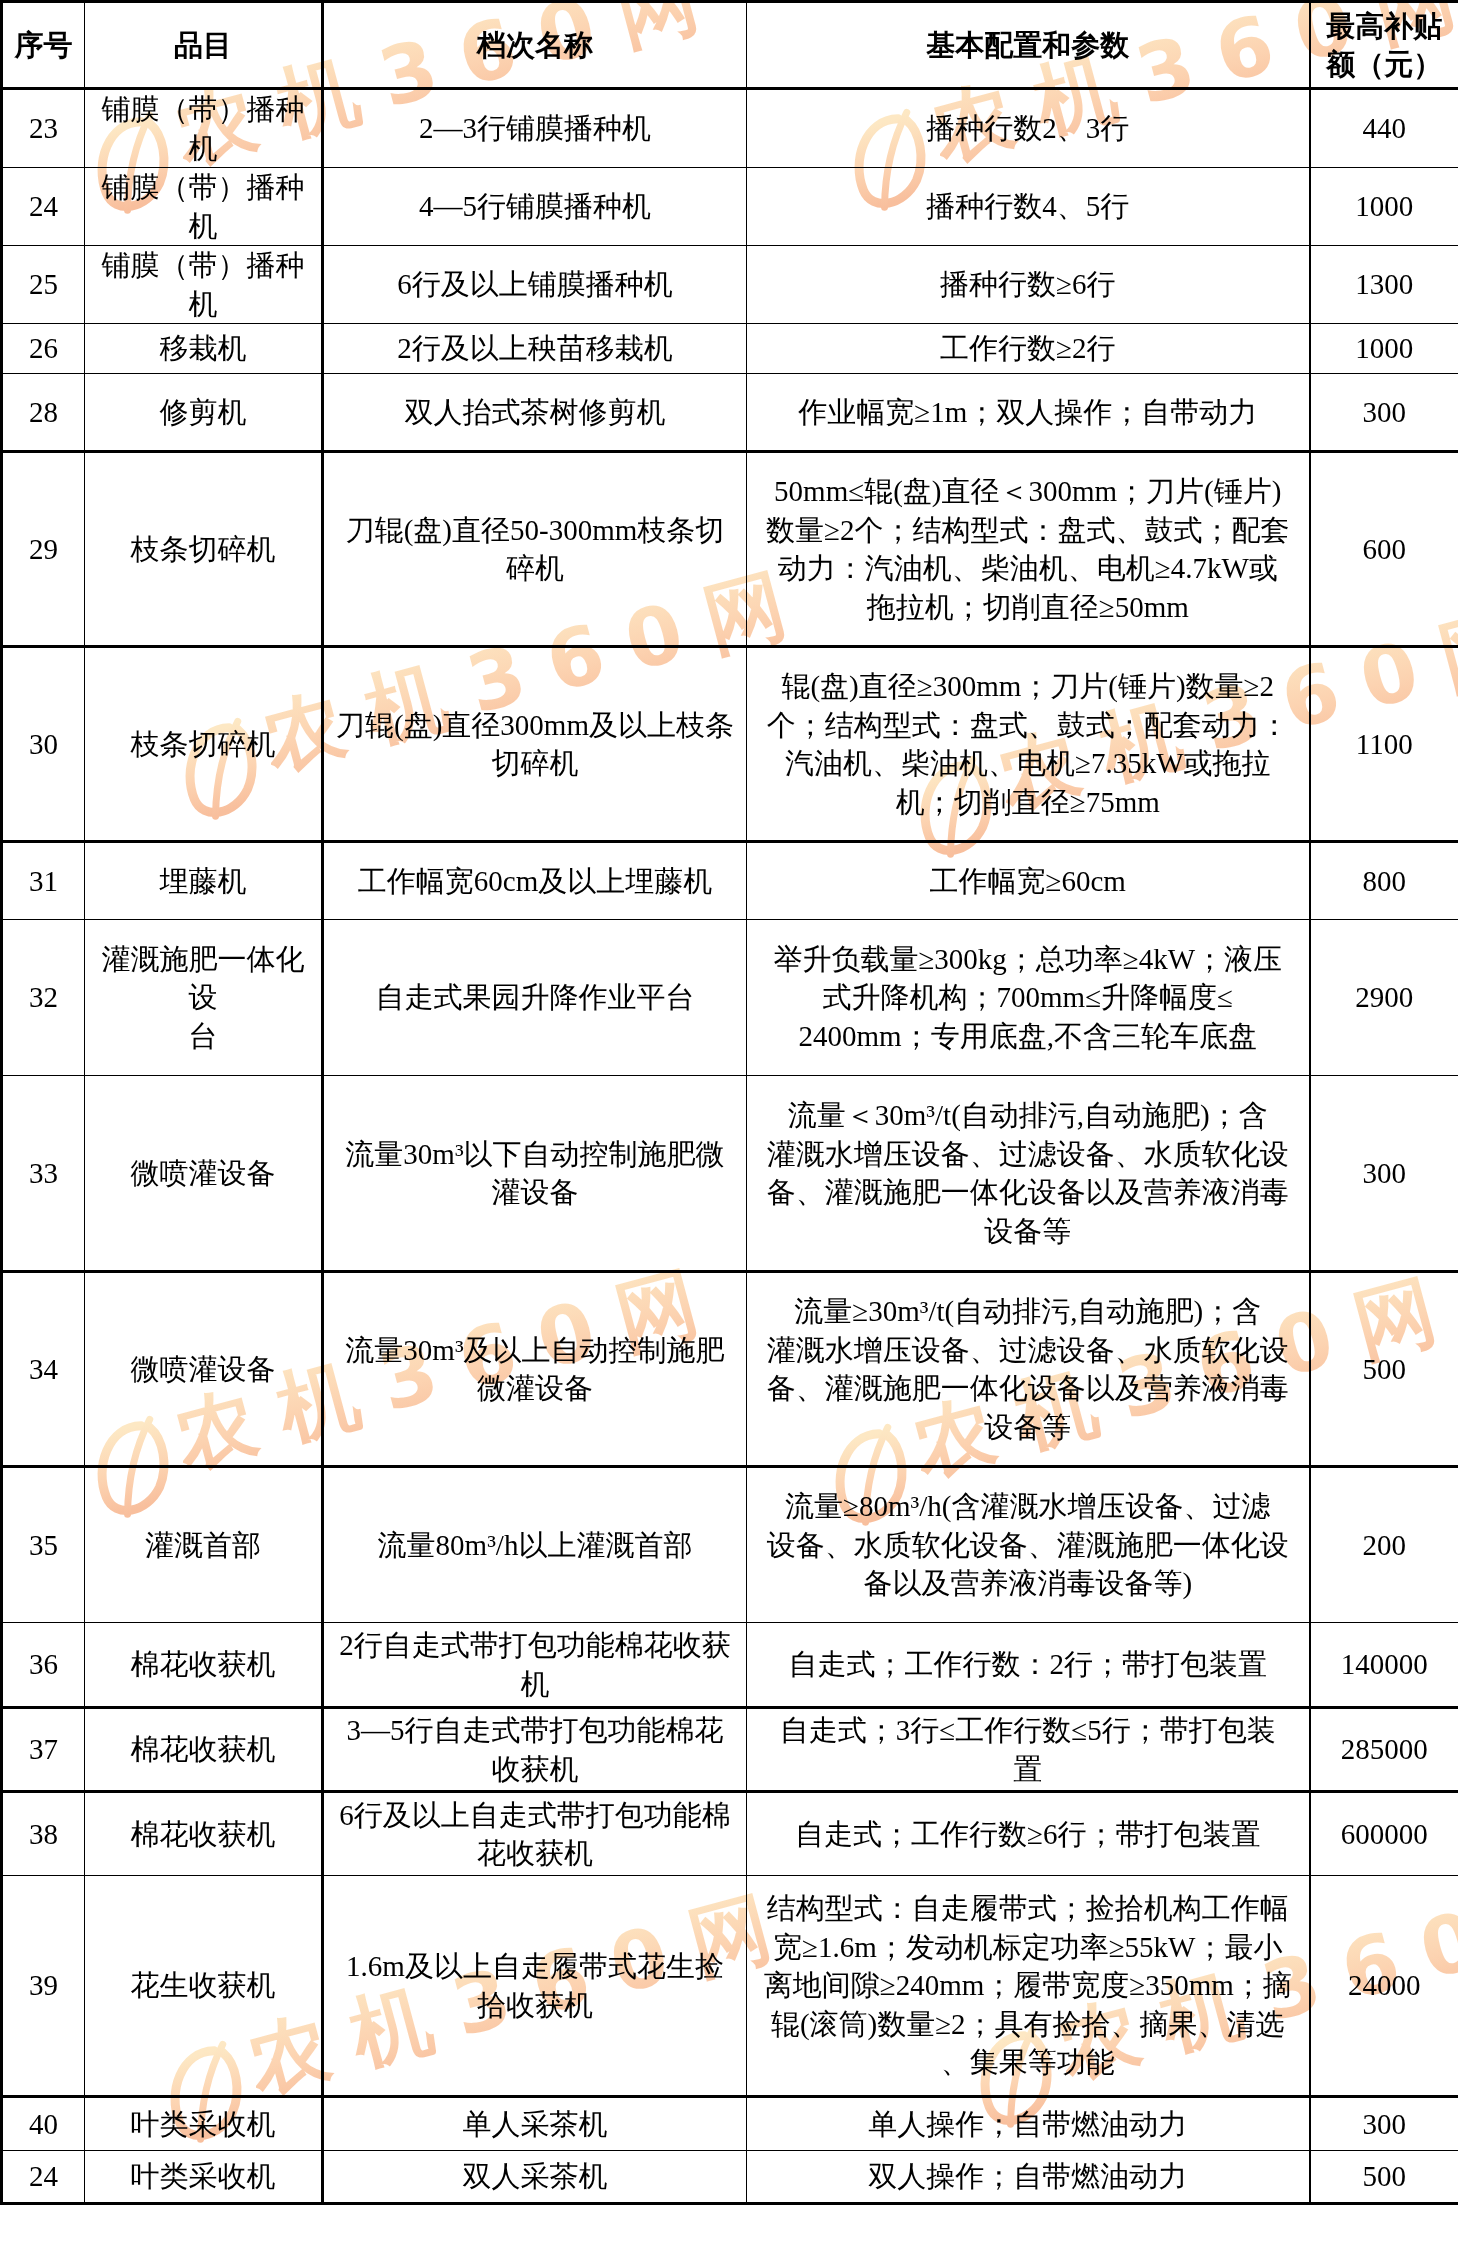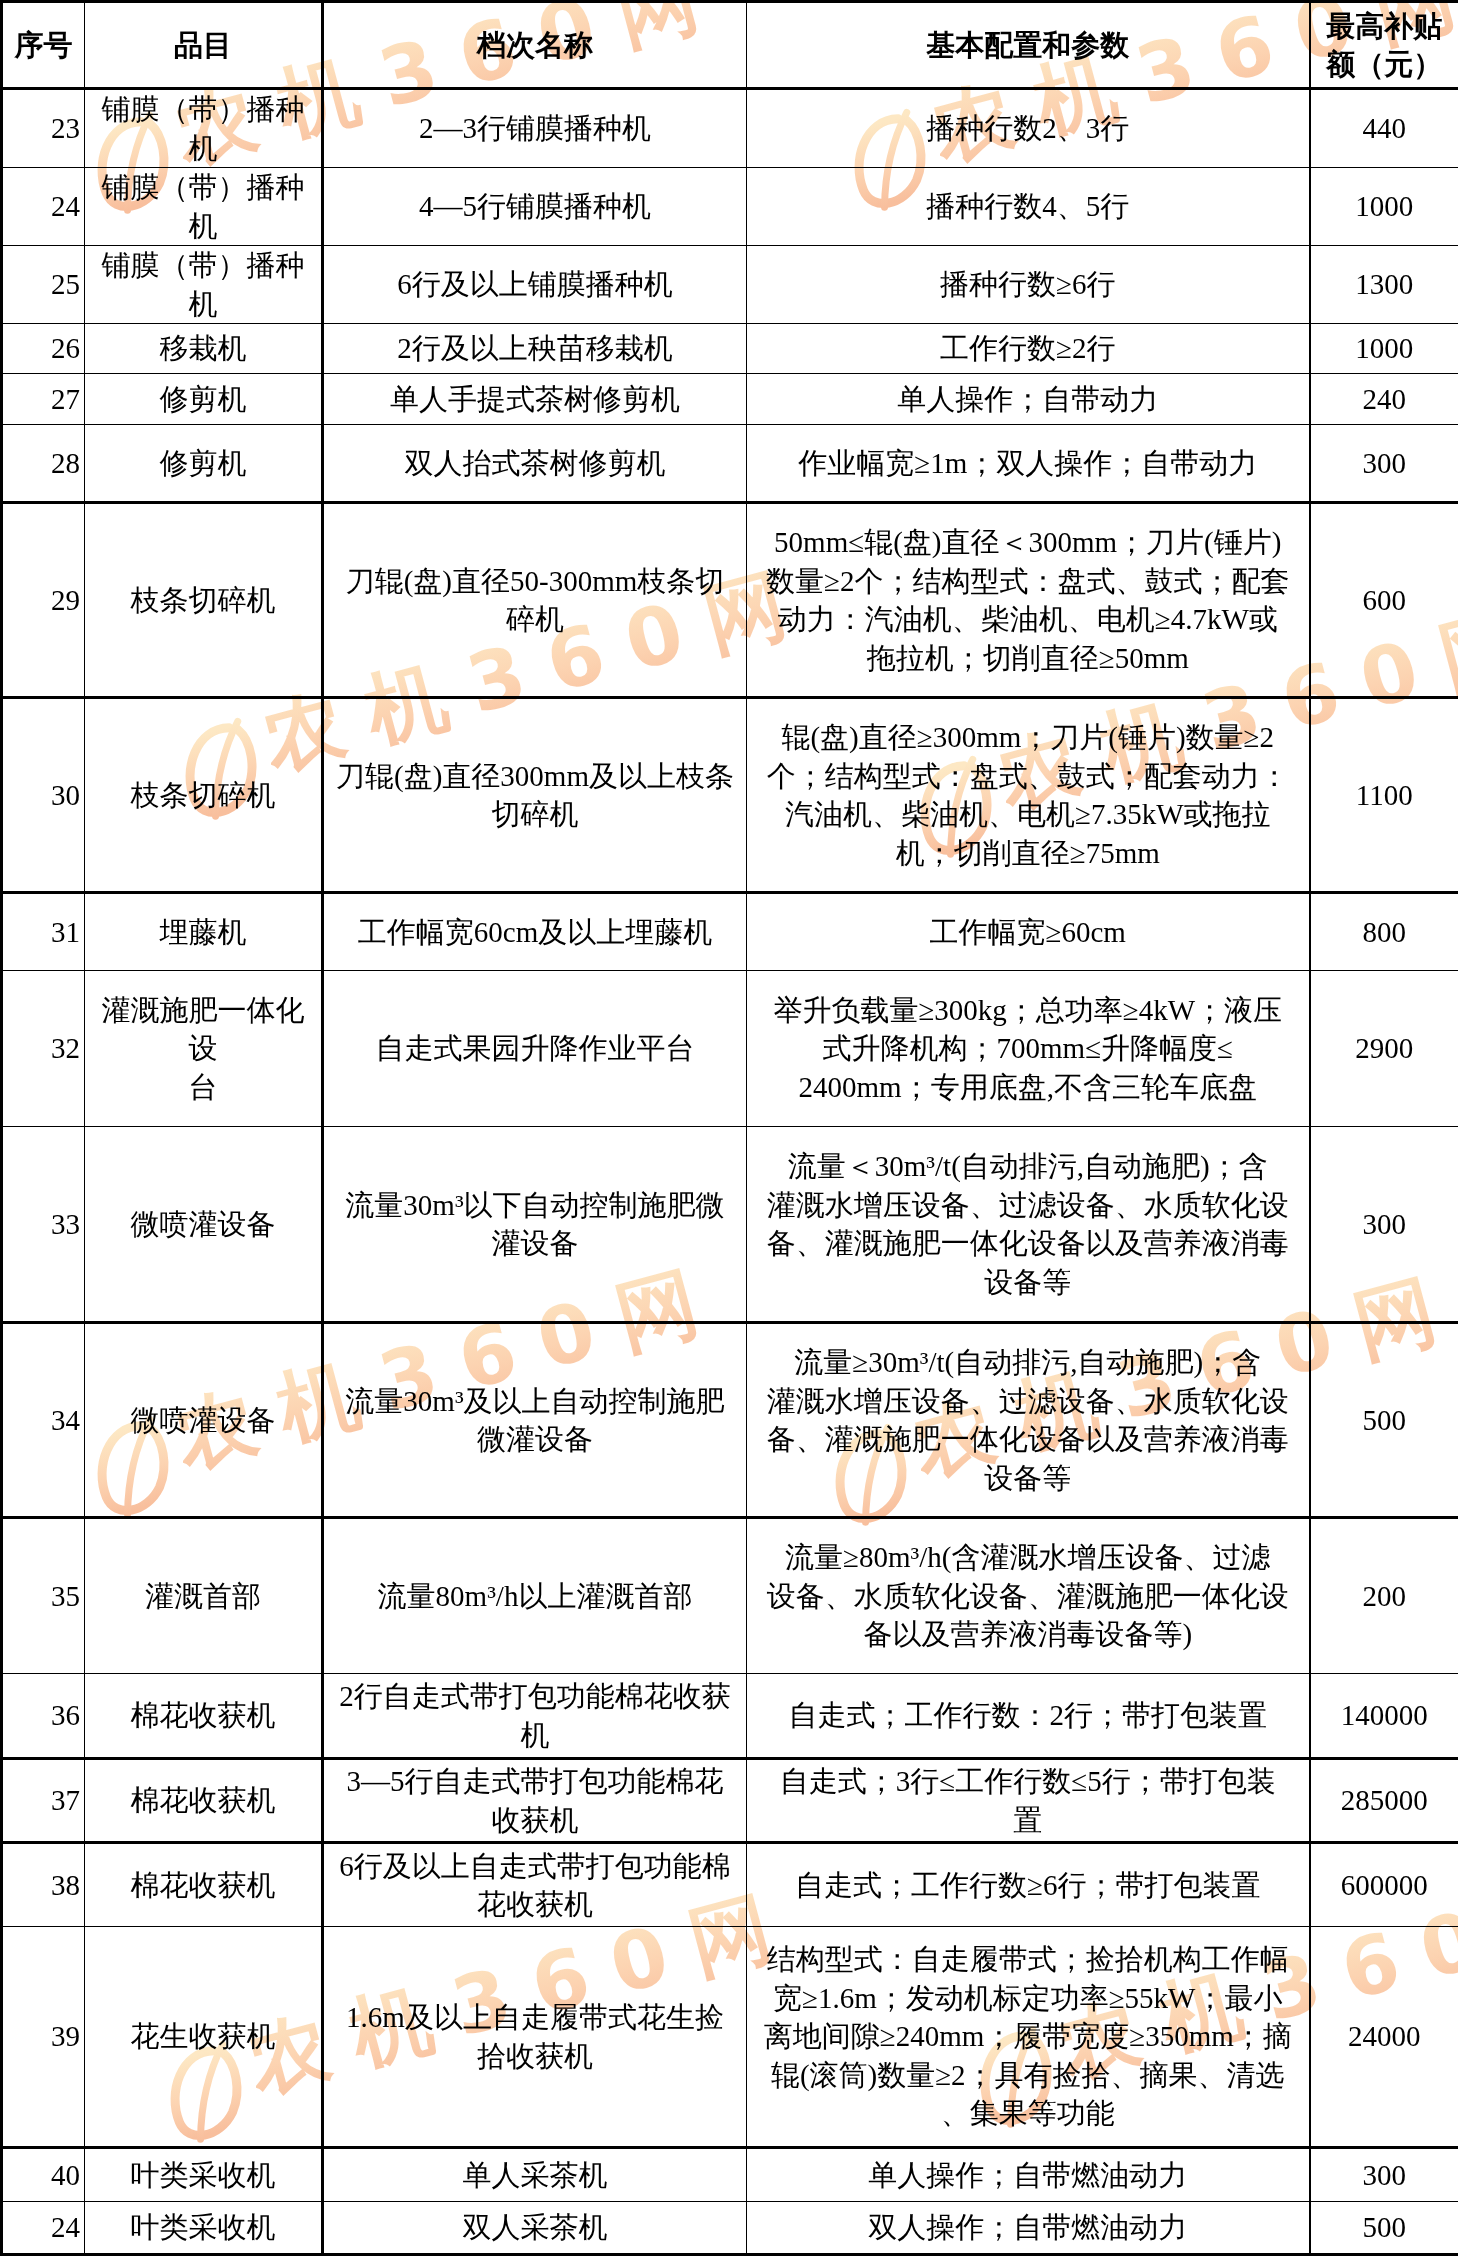--- a/index.html
+++ b/index.html
@@ -29,21 +29,21 @@
   }
   .grid th, .grid td {
     border: 1.5px solid #000; padding: 0 7px; vertical-align: middle;
     font-size: 29px; line-height: 38.5px; white-space: pre-line; overflow: hidden;
     font-weight: normal;
   }
   .grid th { font-weight: bold; text-align: center; }
   .grid thead tr th { border-top: 3px solid #000; border-bottom: 3px solid #000; }
   .c1, .c2, .c5 { text-align: center; padding: 0 4px !important; }
   .c3, .c4 { text-align: center; }
-  .c1 { border-left: 3px solid #000 !important; text-align: right; }
+  .c1 { border-left: 3px solid #000 !important; }
   .c2 { border-right: 3px solid #000 !important; }
   .c4 { border-right: 2.5px solid #000 !important; }
   .c5 { border-right: 3px solid #000 !important; }
   .grid th.c3, .grid th.c4 { text-align: center; font-family: Liberation Serif, serif; }
   .ctr { text-align: center; }
   tr.tk > td { border-top: 3px solid #000; }
   tr.last > td { border-bottom: 3px solid #000; }
 </style>
 </head>
 <body>
@@ -160,27 +160,20 @@
       <td class="c4">播种行数≥6行</td>
       <td class="c5">1300</td>
     </tr>
     <tr style="height:50px">
       <td class="c1">26</td>
       <td class="c2">移栽机</td>
       <td class="c3">2行及以上秧苗移栽机</td>
       <td class="c4">工作行数≥2行</td>
       <td class="c5">1000</td>
     </tr>
-    <tr style="height:51px">
-      <td class="c1">27</td>
-      <td class="c2">修剪机</td>
-      <td class="c3">单人手提式茶树修剪机</td>
-      <td class="c4">单人操作；自带动力</td>
-      <td class="c5">240</td>
-    </tr>
     <tr style="height:78px">
       <td class="c1">28</td>
       <td class="c2">修剪机</td>
       <td class="c3">双人抬式茶树修剪机</td>
       <td class="c4">作业幅宽≥1m；双人操作；自带动力</td>
       <td class="c5">300</td>
     </tr>
     <tr class="tk" style="height:195px">
       <td class="c1">29</td>
       <td class="c2">枝条切碎机</td>

